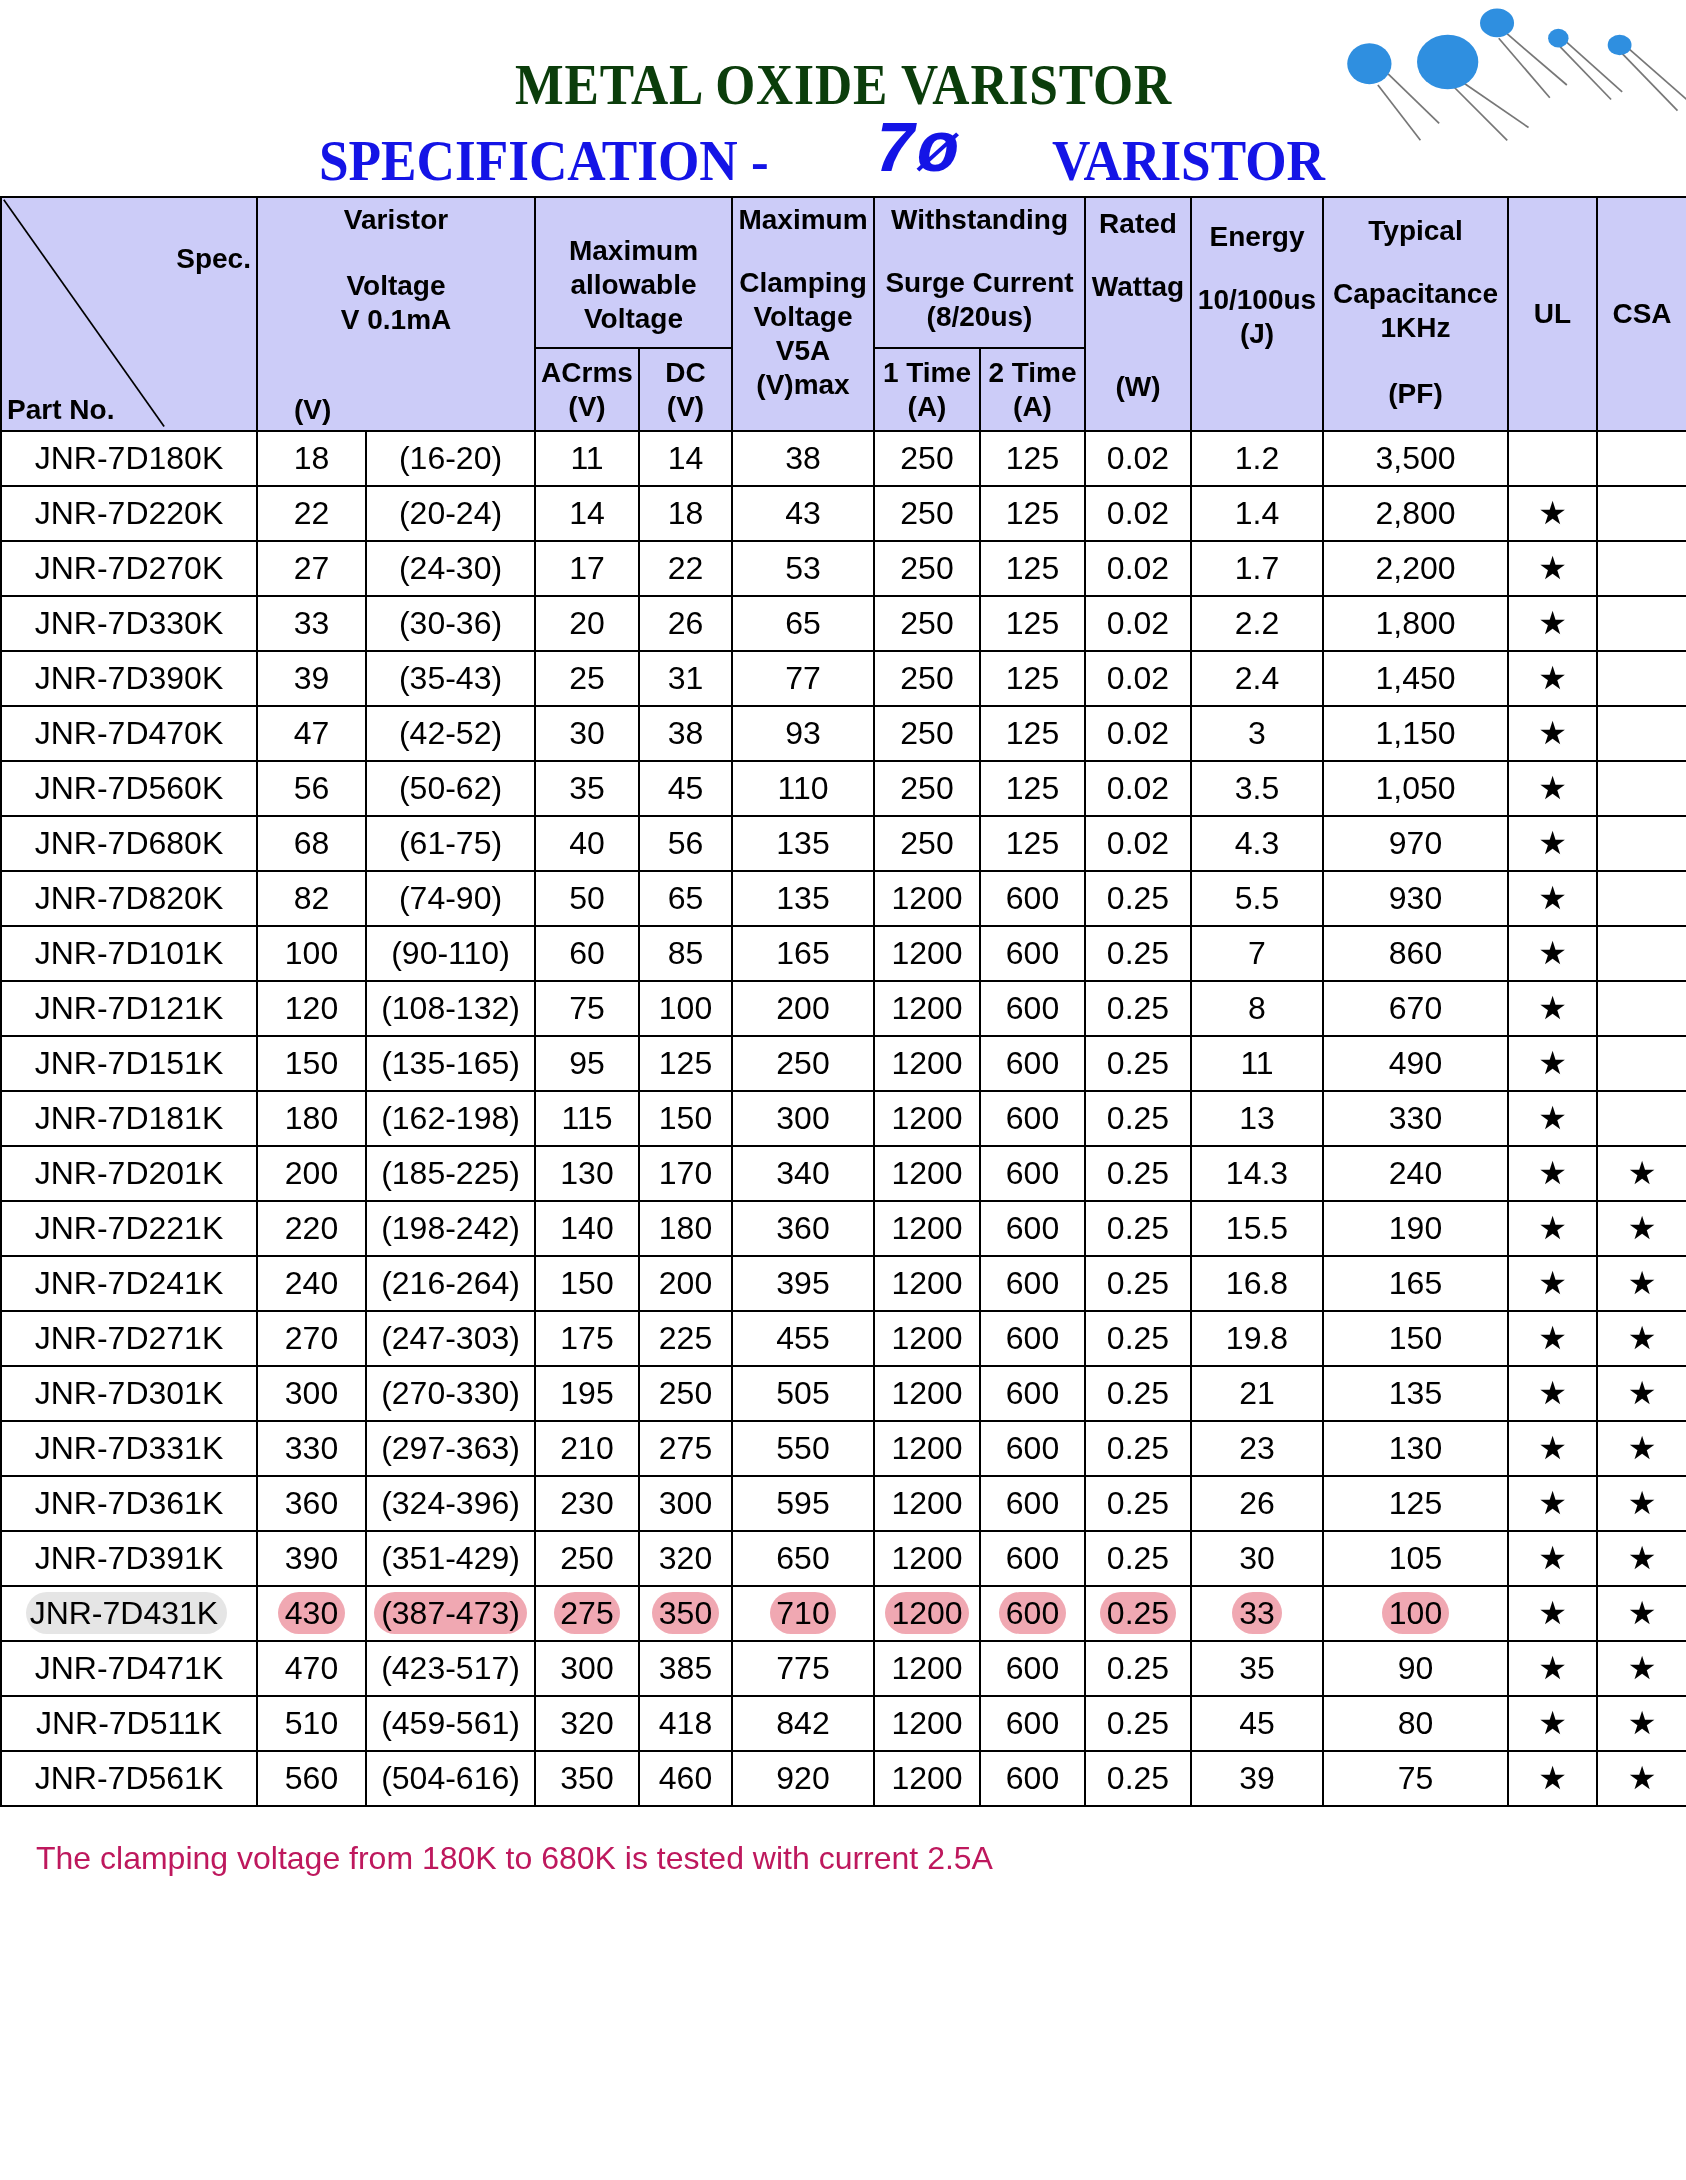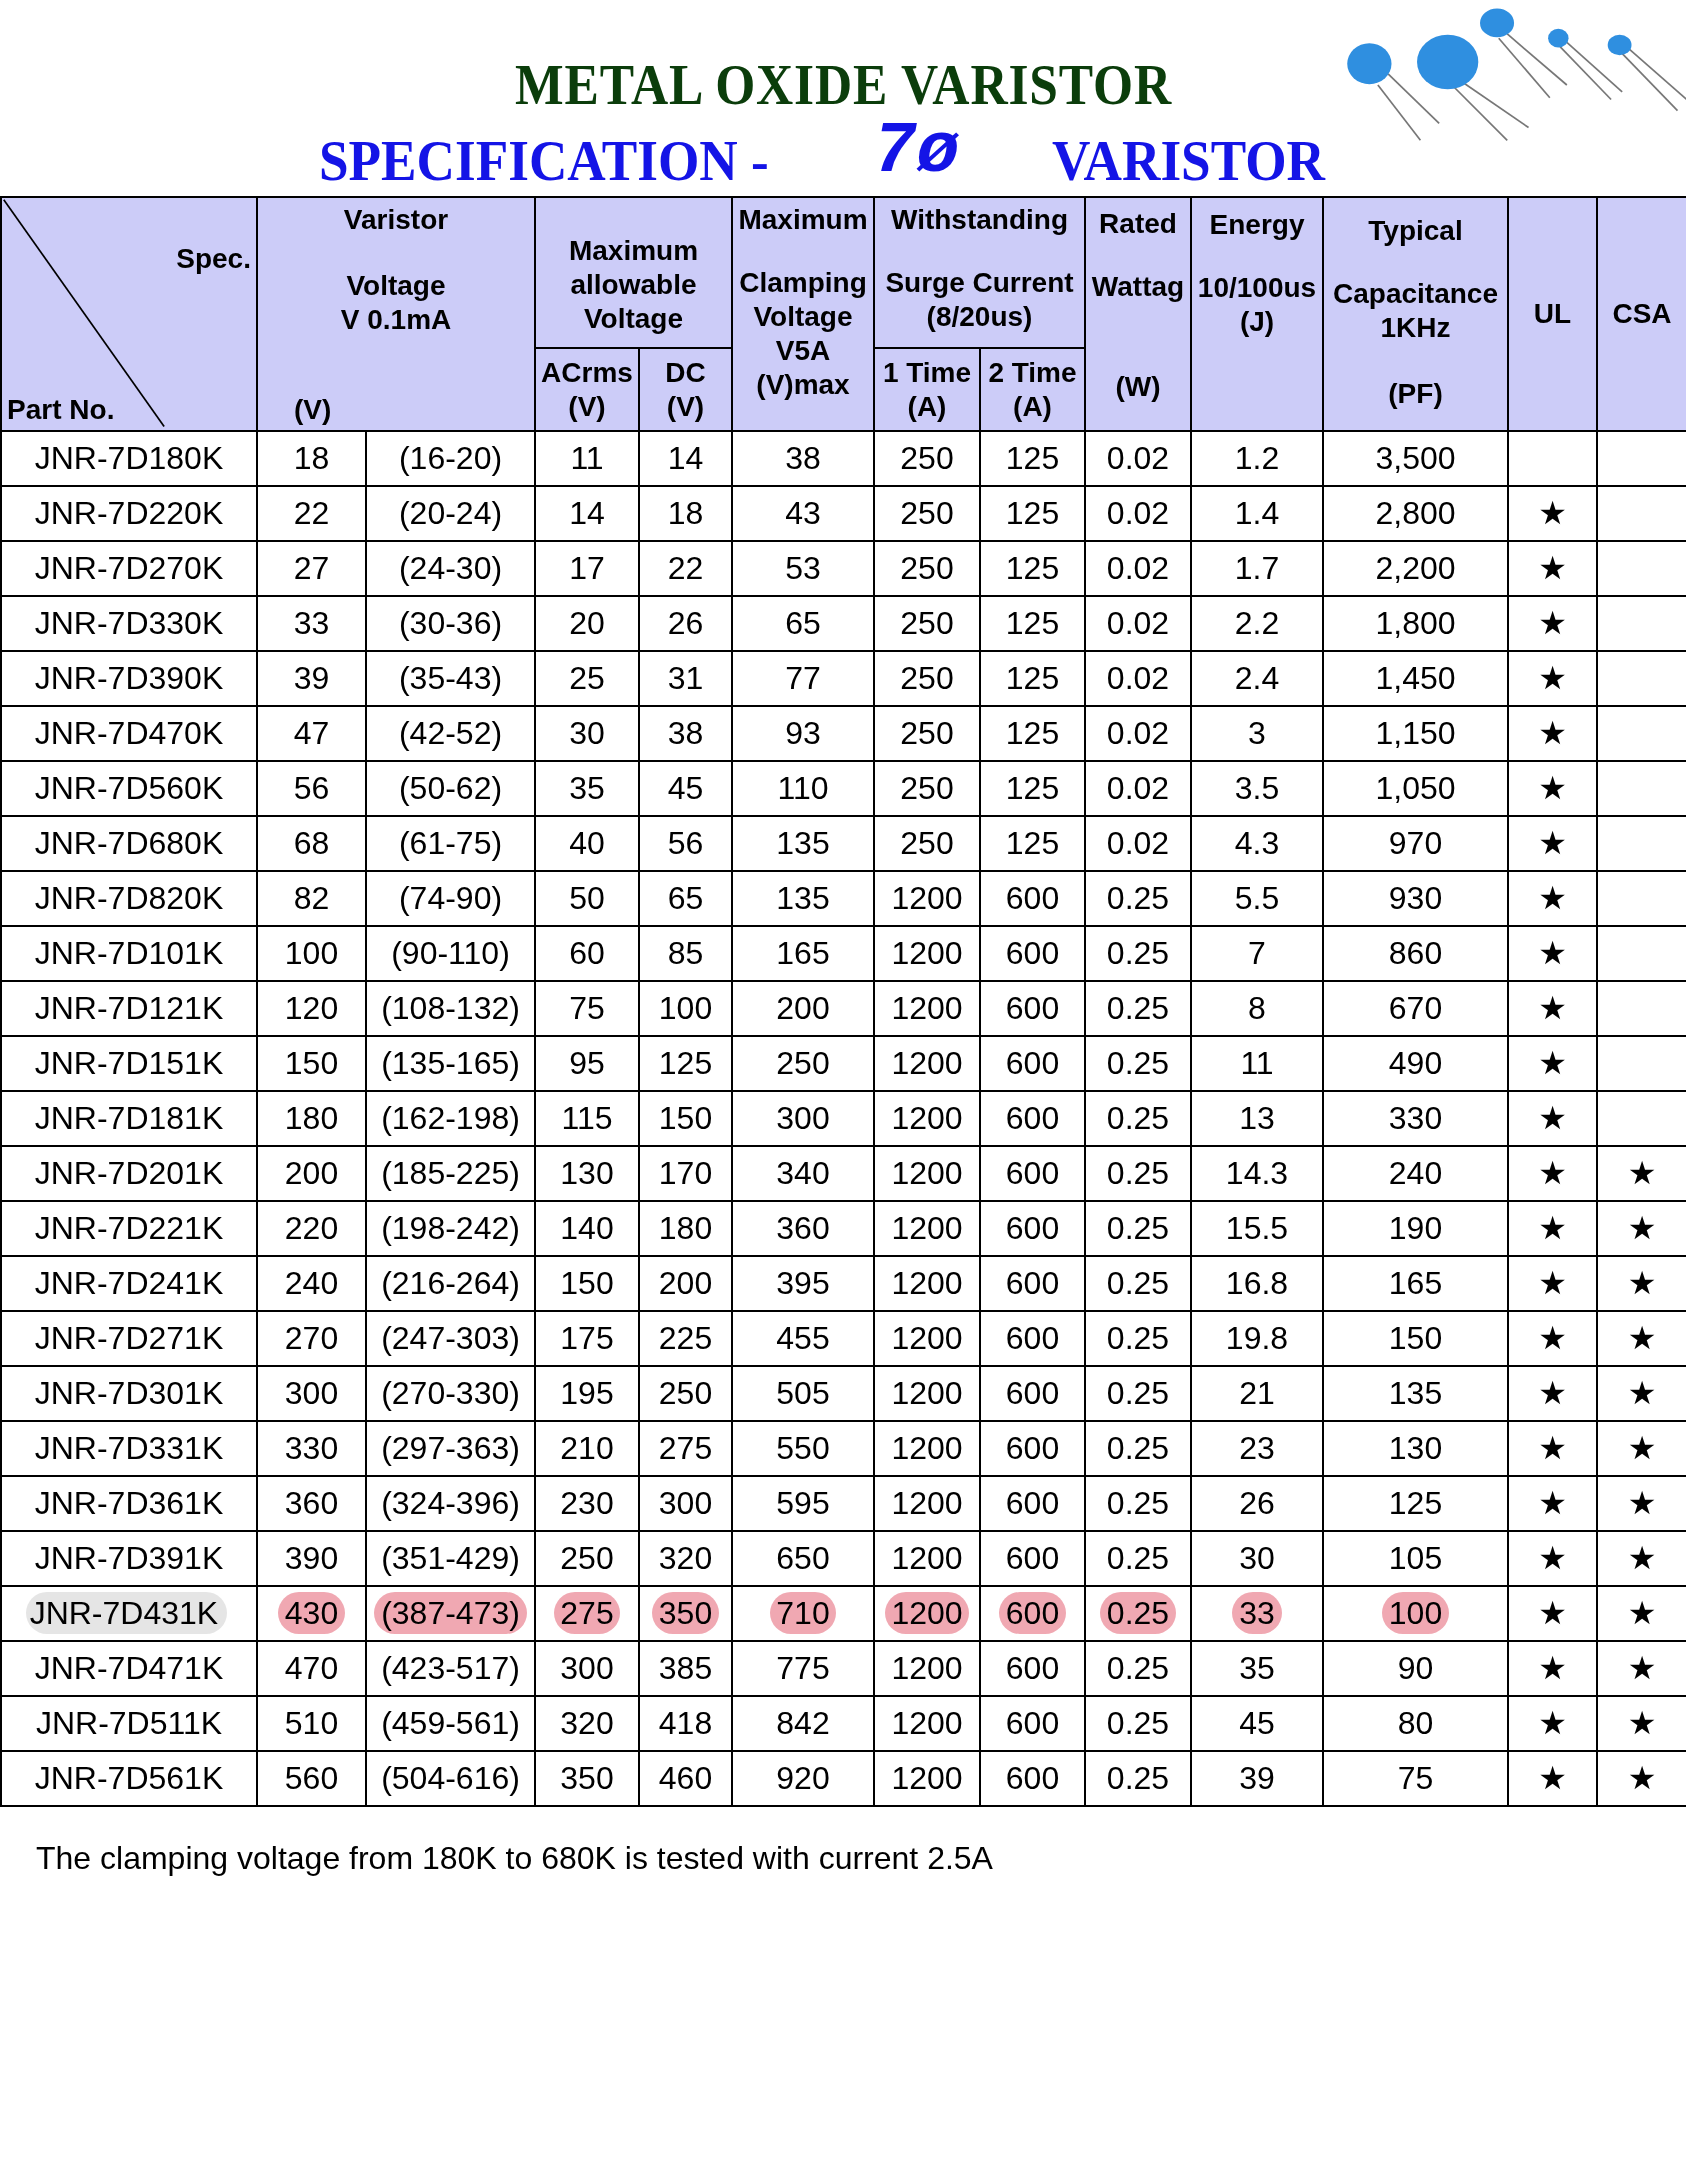--- a/index.html
+++ b/index.html
@@ -21,21 +21,21 @@
   .hl-pn { background:#e5e5e5; border-radius:25.6px; padding:3.4px 8.5px 3.4px 3.4px; margin-left:-5.1px; }
   td.star { text-align:left; vertical-align:top; padding-left:6.8px; font-size:34px; line-height:39px; }
   .sub { font-size:28px; }
   .diag-cell { position:relative; height:232px; }
   .diag-cell svg { position:absolute; left:0; top:0; }
   .spec-lbl { position:absolute; right:5.1px; top:34px; font-size:28px; font-weight:bold;margin-top:10px; }
   .pn-lbl { position:absolute; left:5.1px; bottom:3.4px; font-size:28px; font-weight:bold; }
   .v-unit { position:absolute; left:36px; bottom:3.4px; font-size:28px; font-weight:bold; }
   .vcell { position:relative; }
   .vtxt { position:absolute; left:0; right:0; top:5.1px; text-align:center; }
-  .footnote { position:absolute; left:36px; top:1840px; font-size:32px; color:#000000; }
+  .footnote { position:absolute; left:36px; top:1840px; font-size:32px; color:#be185d; }
 </style>
 </head>
 <body>
 
 <div class="title1">METAL OXIDE VARISTOR</div>
 <div class="title2">
   <span class="t-spec">SPECIFICATION -</span>
   <span class="t-size">7ø</span>
   <span class="t-var">VARISTOR</span>
 </div>
@@ -115,21 +115,21 @@
         <div>Surge Current</div>
         <div>(8/20us)</div>
       </th>
       <th rowspan="2" style="vertical-align:top;padding-top:9px">
         <div>Rated</div>
         <div style="height:29px"></div>
         <div>Wattag</div>
         <div style="height:66px"></div>
         <div>(W)</div>
       </th>
-      <th rowspan="2" style="vertical-align:top;padding-top:10px">
+      <th rowspan="2" style="vertical-align:top;padding-top:22px">
         <div>Energy</div>
         <div style="height:29px"></div>
         <div>10/100us</div>
         <div>(J)</div>
       </th>
       <th rowspan="2" style="vertical-align:top;padding-top:16px">
         <div>Typical</div>
         <div style="height:29px"></div>
         <div>Capacitance</div>
         <div>1KHz</div>

